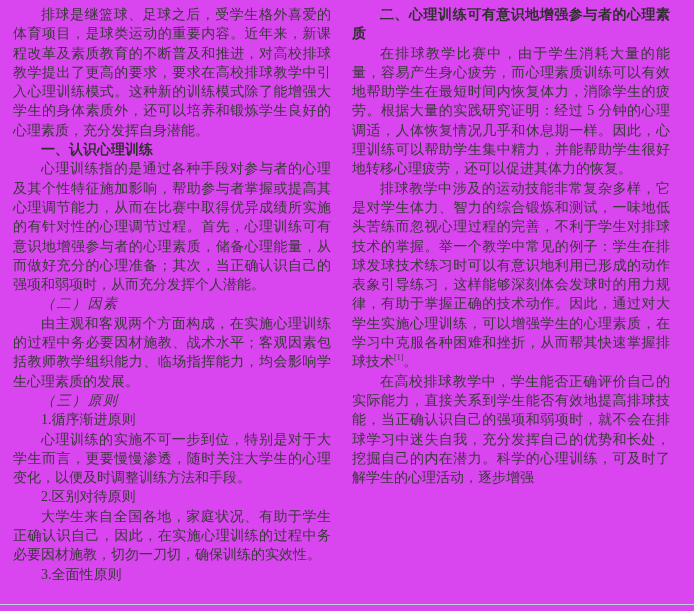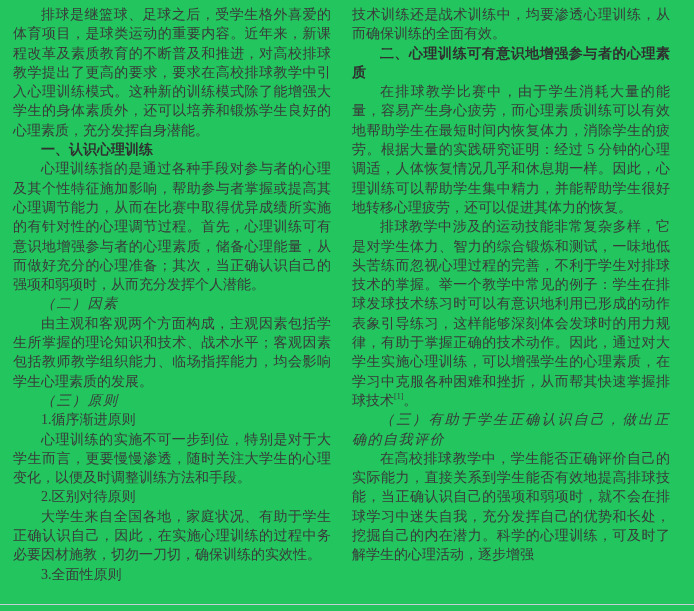--- a/index.html
+++ b/index.html
@@ -1,20 +1,20 @@
 <!DOCTYPE html>
 <html><head>
 <meta charset="utf-8">
 <style>
   html, body { margin: 0; padding: 0; }
   .page {
     position: relative;
     width: 694px;
     height: 611px;
-    background: #22c55e;
+    background: #d946ef;
     overflow: hidden;
     font-family: "Liberation Serif", "DejaVu Serif", serif;
     color: #3a3a3a;
   }
   .columns {
     display: flex;
     gap: 21px;
     padding: 5px 24px 0 13px;
   }
   .col {
@@ -49,34 +49,32 @@
 <body>
 
 <div class="page">
   <div class="columns">
 
     <div class="col">
       <p>排球是继篮球、足球之后，受学生格外喜爱的体育项目，是球类运动的重要内容。近年来，新课程改革及素质教育的不断普及和推进，对高校排球教学提出了更高的要求，要求在高校排球教学中引入心理训练模式。这种新的训练模式除了能增强大学生的身体素质外，还可以培养和锻炼学生良好的心理素质，充分发挥自身潜能。</p>
       <p class="heading">一、认识心理训练</p>
       <p>心理训练指的是通过各种手段对参与者的心理及其个性特征施加影响，帮助参与者掌握或提高其心理调节能力，从而在比赛中取得优异成绩所实施的有针对性的心理调节过程。首先，心理训练可有意识地增强参与者的心理素质，储备心理能量，从而做好充分的心理准备；其次，当正确认识自己的强项和弱项时，从而充分发挥个人潜能。</p>
       <p class="sub">（二）因素</p>
-      <p>由主观和客观两个方面构成，主观因素包括学生所掌握的理论知识和技术、战术水平；客观因素包括教师教学组织能力、临场指挥能力，均会影响学生心理素质的发展。</p>
+      <p>由主观和客观两个方面构成，在实施心理训练的过程中务必要因材施教、战术水平；客观因素包括教师教学组织能力、临场指挥能力，均会影响学生心理素质的发展。</p>
       <p class="sub">（三）原则</p>
       <p class="num">1.循序渐进原则</p>
       <p>心理训练的实施不可一步到位，特别是对于大学生而言，更要慢慢渗透，随时关注大学生的心理变化，以便及时调整训练方法和手段。</p>
       <p class="num">2.区别对待原则</p>
       <p>大学生来自全国各地，家庭状况、有助于学生正确认识自己，因此，在实施心理训练的过程中务必要因材施教，切勿一刀切，确保训练的实效性。</p>
       <p class="num">3.全面性原则</p>
 
     </div>
 
     <div class="col">
-      <p class="cont">技术训练还是战术训练中，均要渗透心理训练，从而确保训练的全面有效。</p>
       <p class="heading">二、心理训练可有意识地增强参与者的心理素质</p>
       <p>在排球教学比赛中，由于学生消耗大量的能量，容易产生身心疲劳，而心理素质训练可以有效地帮助学生在最短时间内恢复体力，消除学生的疲劳。根据大量的实践研究证明：经过 5 分钟的心理调适，人体恢复情况几乎和休息期一样。因此，心理训练可以帮助学生集中精力，并能帮助学生很好地转移心理疲劳，还可以促进其体力的恢复。</p>
       <p>排球教学中涉及的运动技能非常复杂多样，它是对学生体力、智力的综合锻炼和测试，一味地低头苦练而忽视心理过程的完善，不利于学生对排球技术的掌握。举一个教学中常见的例子：学生在排球发球技术练习时可以有意识地利用已形成的动作表象引导练习，这样能够深刻体会发球时的用力规律，有助于掌握正确的技术动作。因此，通过对大学生实施心理训练，可以增强学生的心理素质，在学习中克服各种困难和挫折，从而帮其快速掌握排球技术<sup>[1]</sup>。</p>
-      <p class="sub">（三）有助于学生正确认识自己，做出正确的自我评价</p>
       <p>在高校排球教学中，学生能否正确评价自己的实际能力，直接关系到学生能否有效地提高排球技能，当正确认识自己的强项和弱项时，就不会在排球学习中迷失自我，充分发挥自己的优势和长处，挖掘自己的内在潜力。科学的心理训练，可及时了解学生的心理活动，逐步增强</p>
     </div>
 
   </div>
   <div class="bottom-rule"></div>
 </div>
 
 </body></html>

